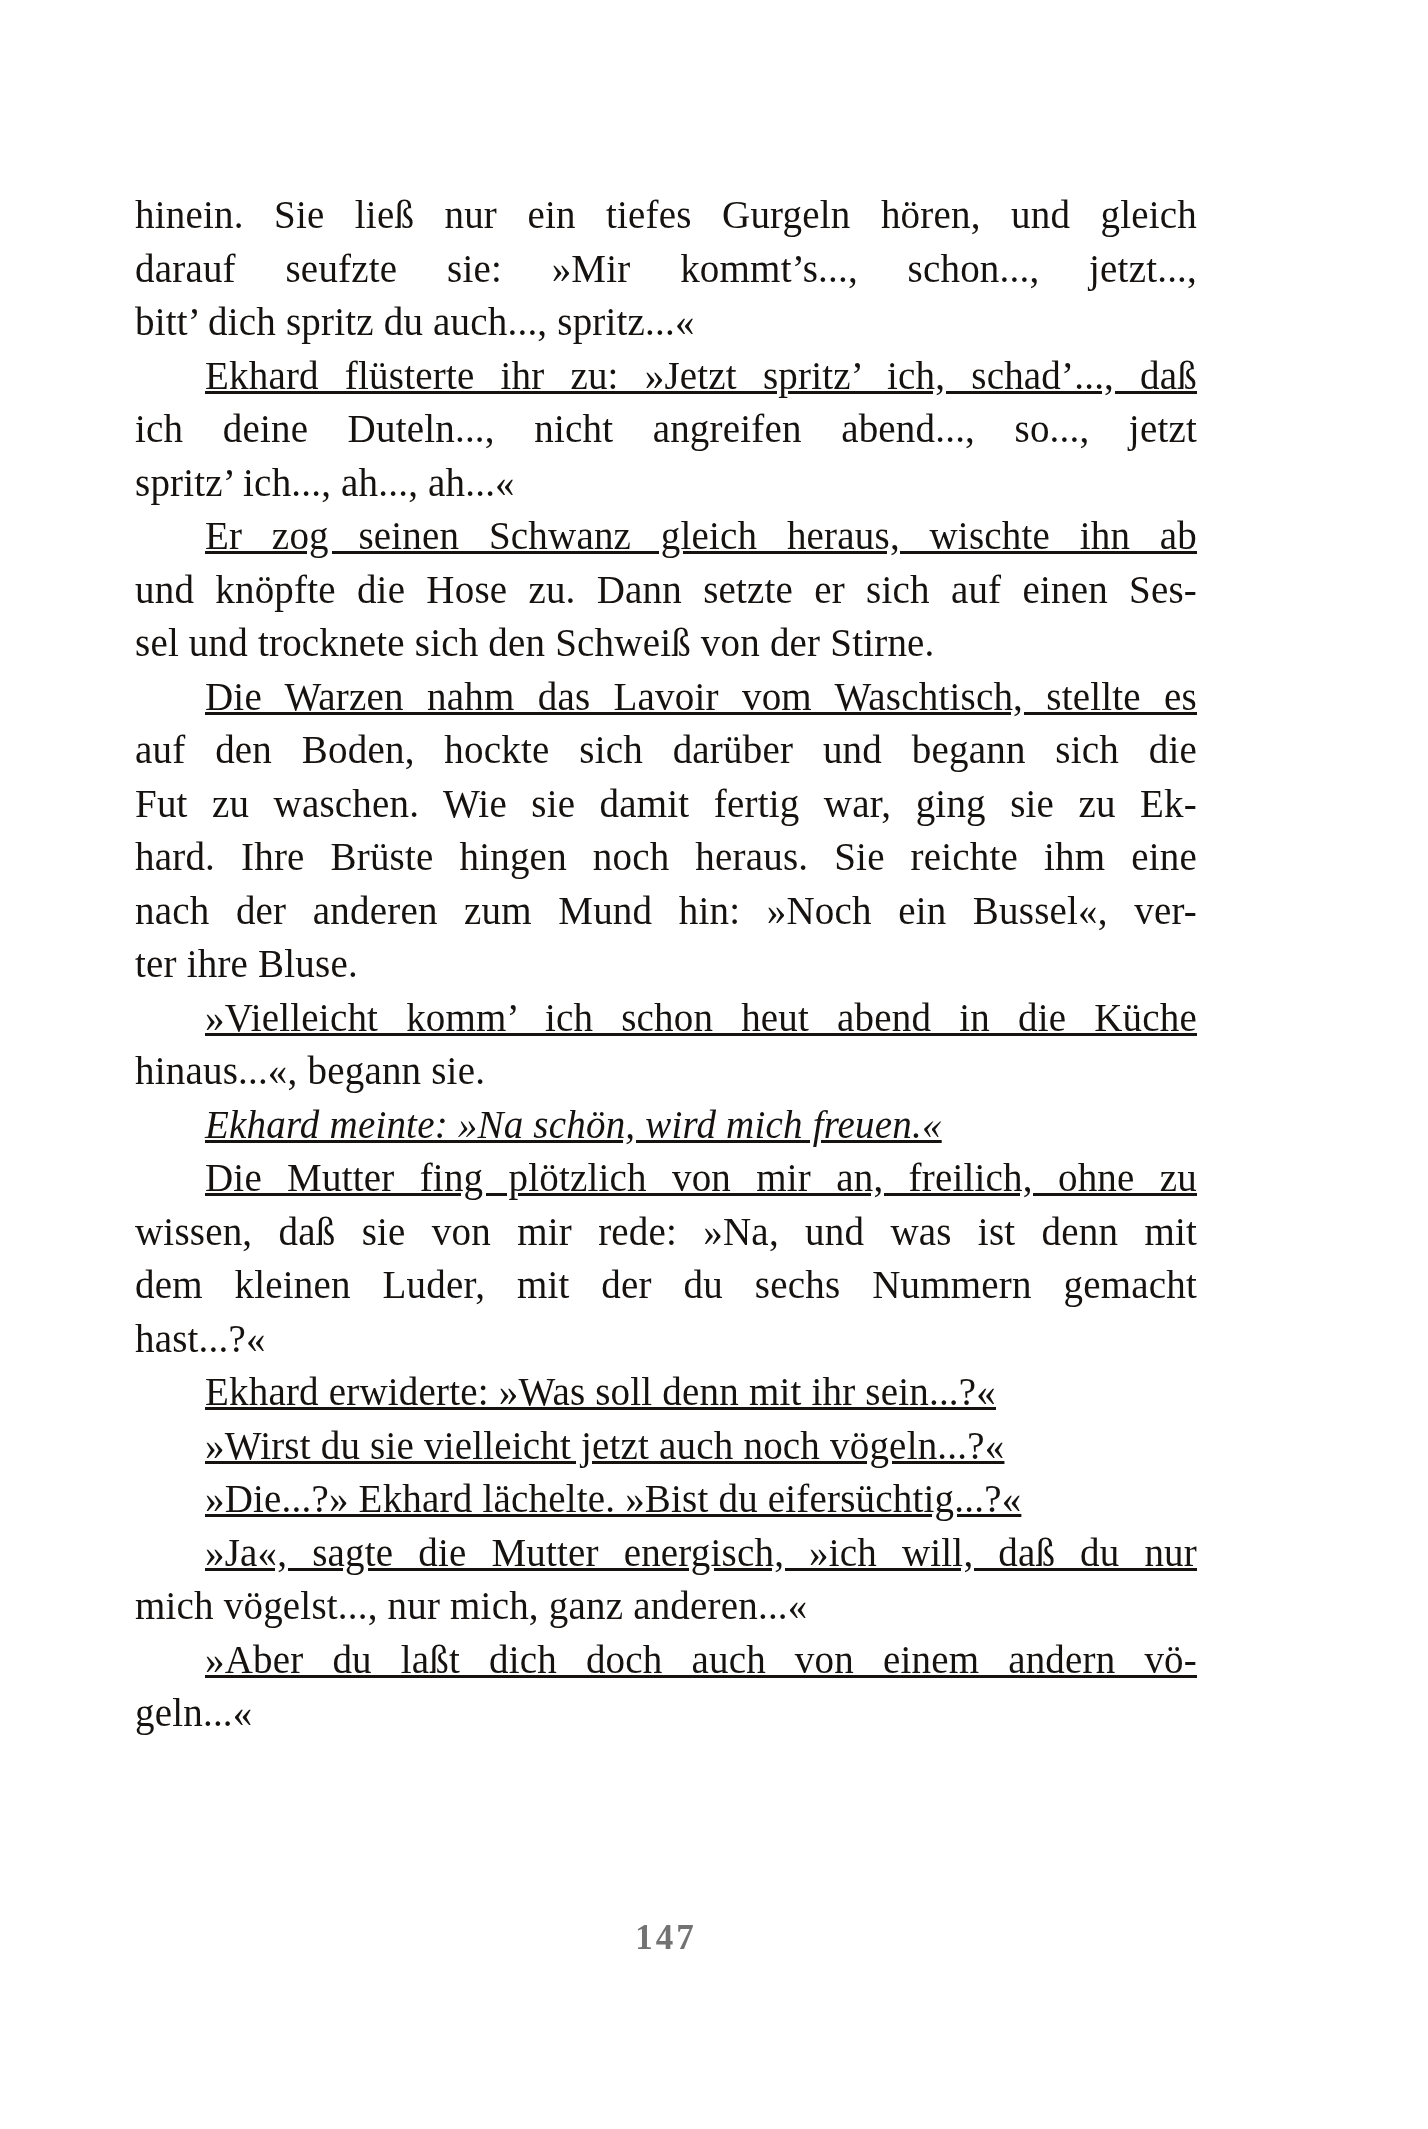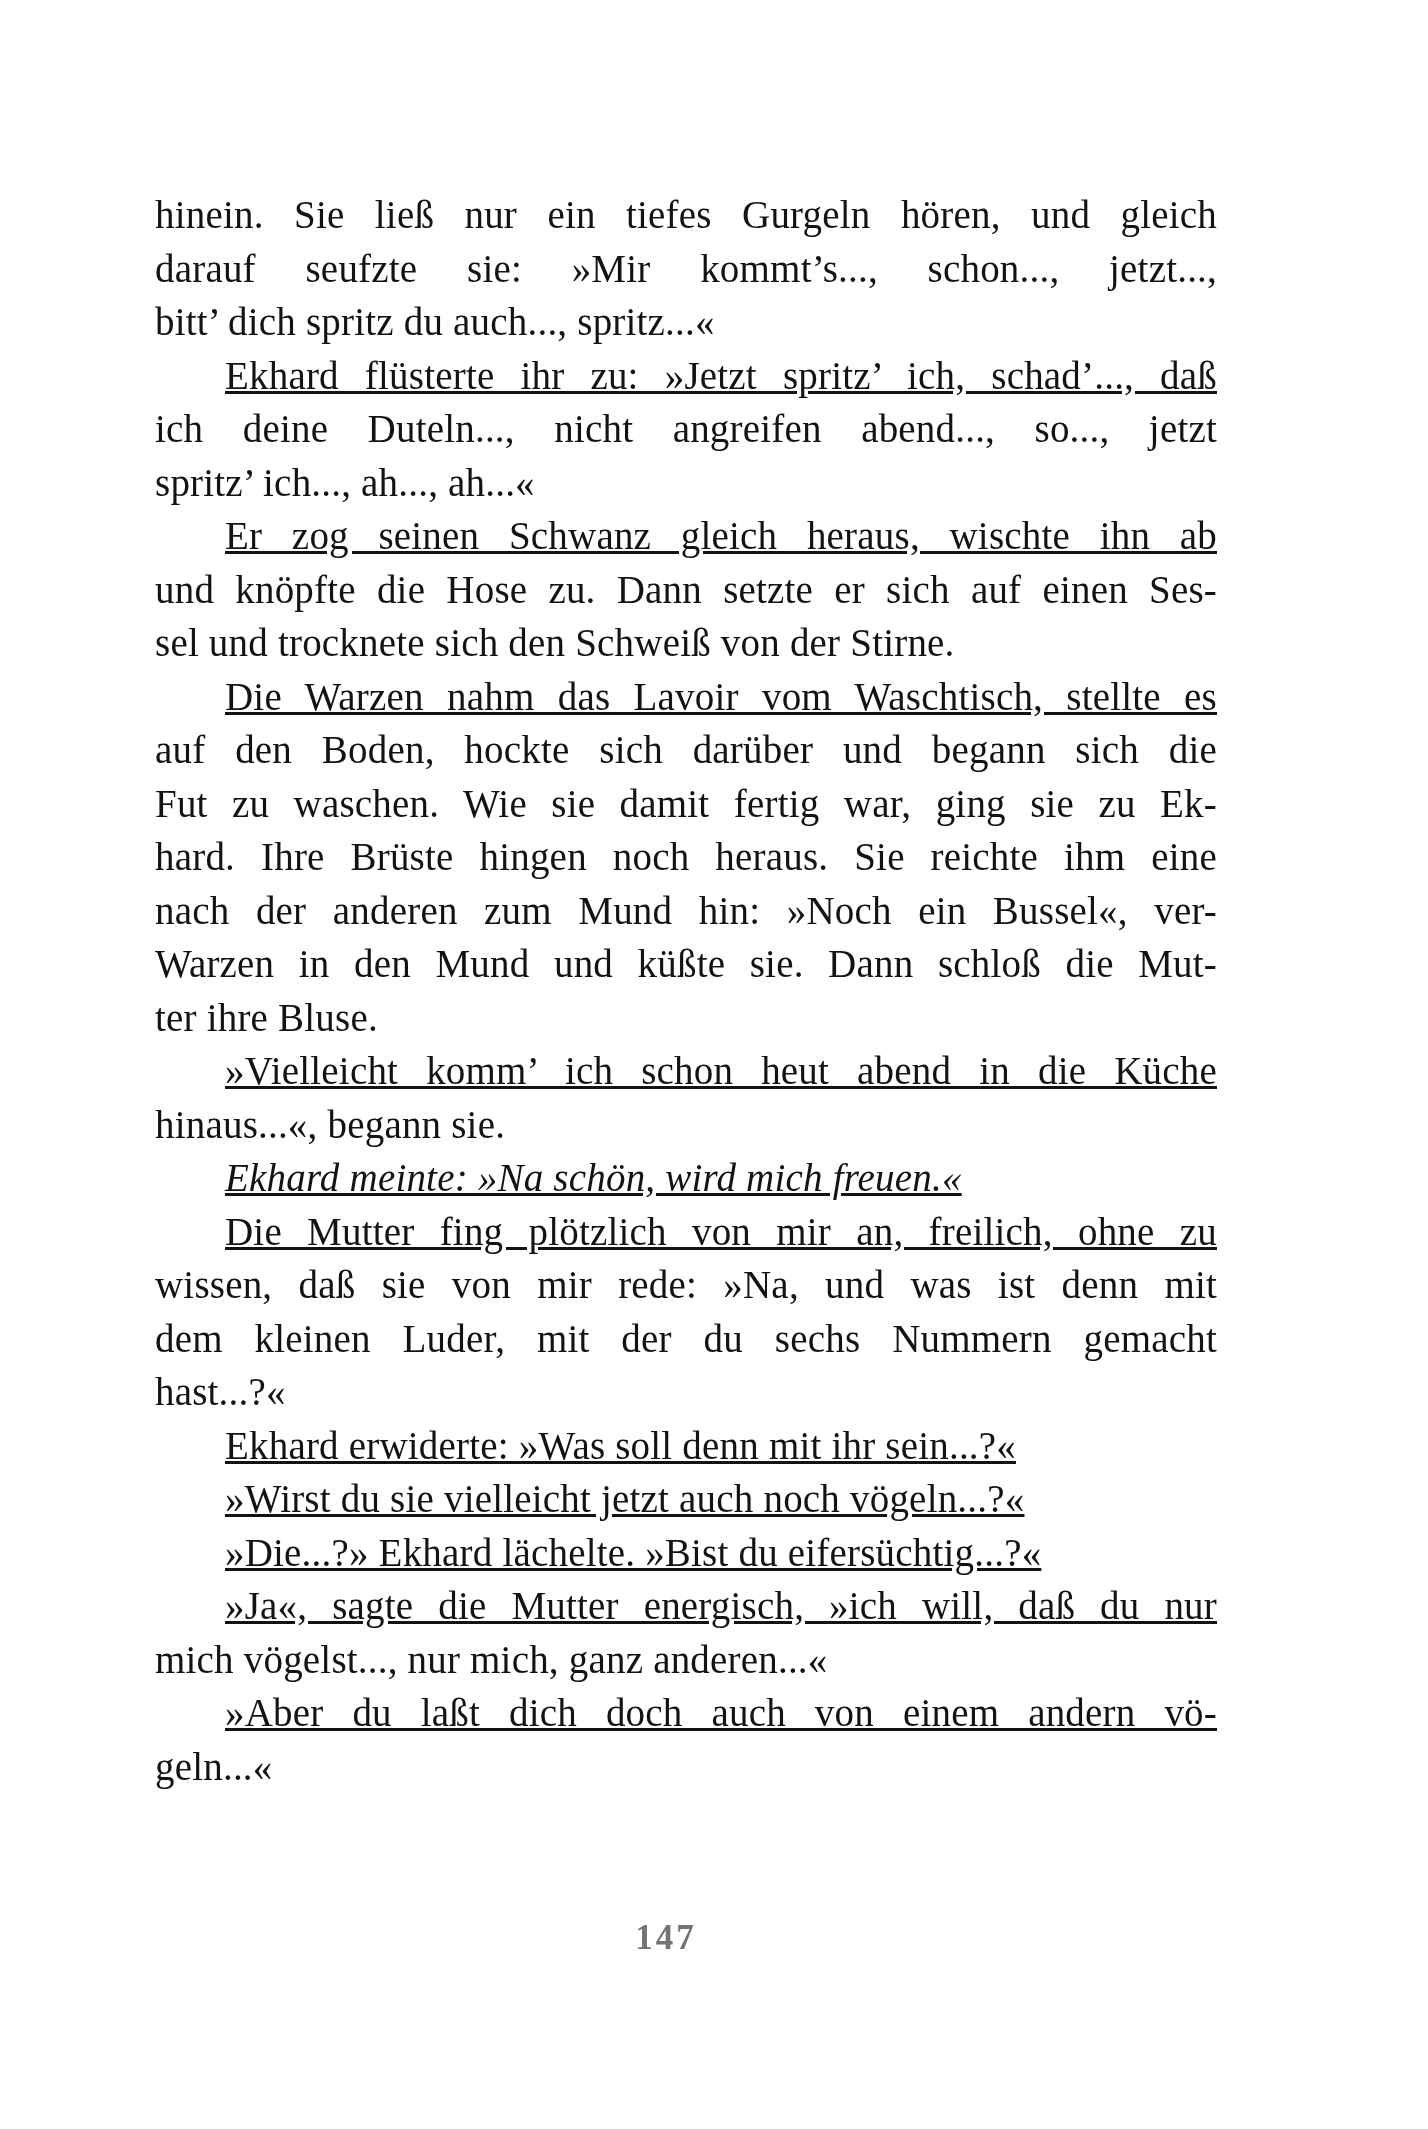--- a/index.html
+++ b/index.html
@@ -14,21 +14,20 @@
     background: #ffffff;
     font-family: "Liberation Serif", serif;
     color: #151210;
     overflow: hidden;
   }
   .text-block {
     position: absolute;
     left: 135px;
     top: 188px;
     width: 1062px;
-    margin-left: 20px;
   }
   .para {
     margin: 0;
     padding: 0;
   }
   .line {
     font-size: 39px;
     line-height: 53.5px;
     text-align: justify;
     text-align-last: justify;
@@ -80,21 +79,20 @@
       <div class="line">und knöpfte die Hose zu. Dann setzte er sich auf einen Ses-</div>
       <div class="line pl">sel und trocknete sich den Schweiß von der Stirne.</div>
     </div>
 
     <div class="para">
       <div class="line indent">Die Warzen nahm das Lavoir vom Waschtisch, stellte es</div>
       <div class="line">auf den Boden, hockte sich darüber und begann sich die</div>
       <div class="line">Fut zu waschen. Wie sie damit fertig war, ging sie zu Ek-</div>
       <div class="line">hard. Ihre Brüste hingen noch heraus. Sie reichte ihm eine</div>
       <div class="line">nach der anderen zum Mund hin: »Noch ein Bussel«, ver-</div>
-      <div class="line">Warzen in den Mund und küßte sie. Dann schloß die Mut-</div>
       <div class="line pl">ter ihre Bluse.</div>
     </div>
 
     <div class="para">
       <div class="line indent">»Vielleicht komm’ ich schon heut abend in die Küche</div>
       <div class="line pl">hinaus...«, begann sie.</div>
     </div>
 
     <div class="para">
       <div class="line pl indent italic">Ekhard meinte: »Na schön, wird mich freuen.«</div>

